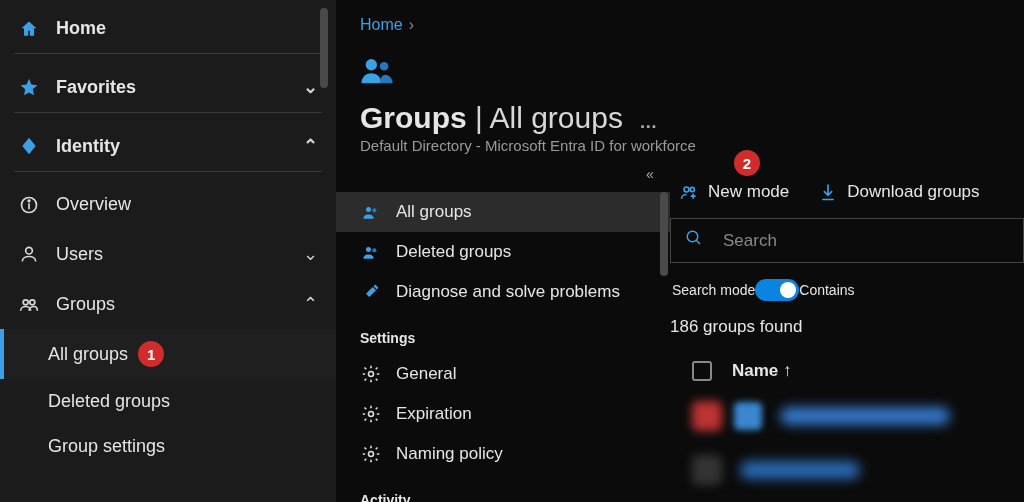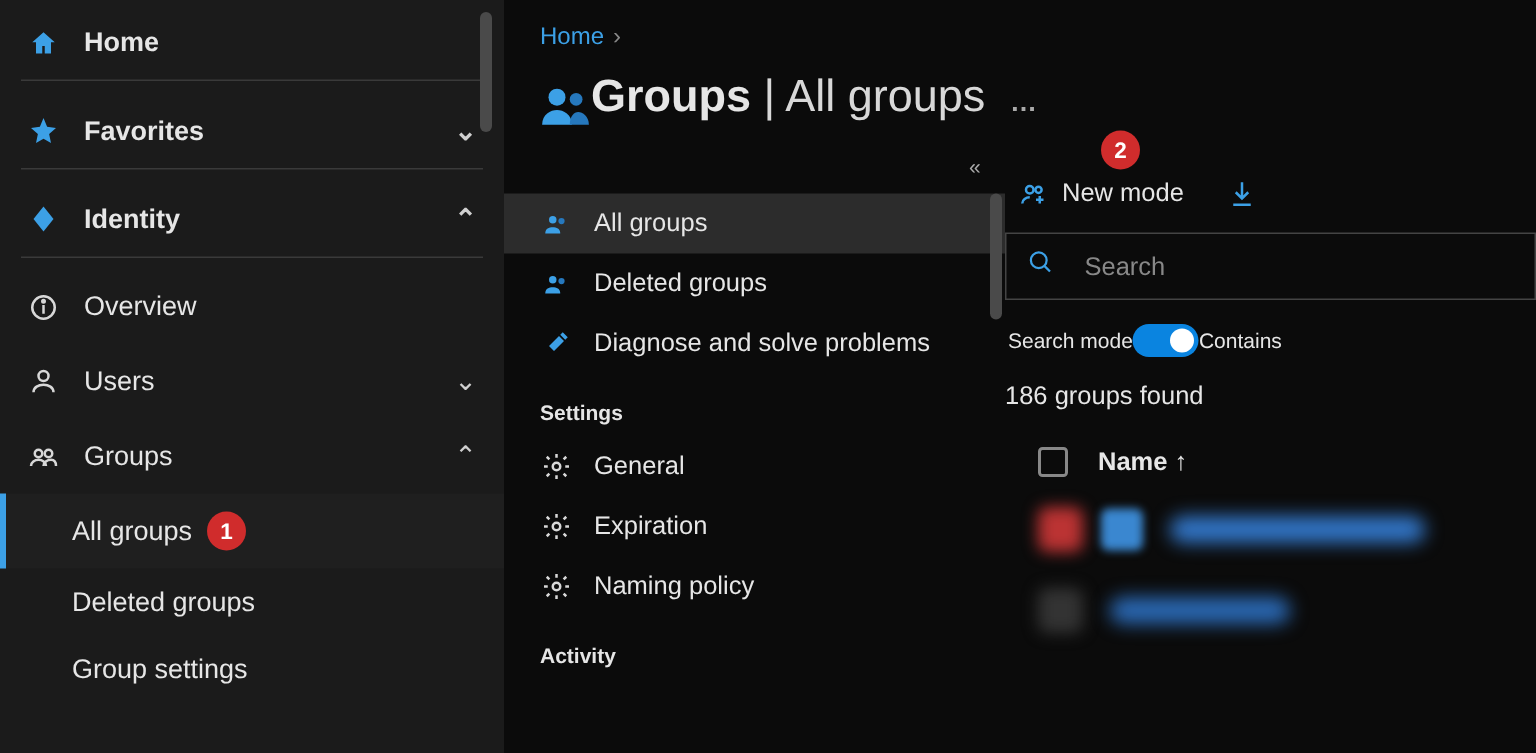--- a/index.html
+++ b/index.html
@@ -84,21 +84,22 @@
       padding: 16px 24px 8px 24px;
       color: #3ca0e6;
       font-size: 16px;
       display: flex; align-items: center; gap: 6px;
     }
     .breadcrumb .sep { color: #888; }
     .header-row {
       display: flex;
       align-items: flex-start;
       padding: 6px 24px 14px 24px;
-      gap: 0;
+      gap: 11px;
+      flex-direction: column;
     }
     .header-row .people-icon svg { width: 34px; height: 34px; margin-top: 4px; }
     .page-title { font-size: 30px; font-weight: 600; }
     .page-title .thin { font-weight: 300; color: #d8d8d8; }
     .subtitle { color: #9a9a9a; font-size: 15px; margin-top: 2px; }
     .more-dots { color: #aaa; font-size: 18px; margin-left: 8px; }
     .content-row {
       display: flex;
       flex: 1;
       position: relative;
@@ -338,20 +339,21 @@
           <path d="M14 22c0-4 2-6 4-6s5 2 5 6z" fill="#2678bd"></path>
         </svg>
     </span>
     <div>
       <div class="page-title">
         <span>Groups</span>
         <span class="thin"> | </span>
         <span class="thin">All groups</span>
         <span class="more-dots">…</span>
       </div>
+      <div class="subtitle">Default Directory - Microsoft Entra ID for workforce</div>
     </div>
   </div>
 
   <div class="content-row">
     <span class="collapse-chevron">«</span>
 
     <div class="middle-nav">
       <div class="m-item active">
         <span class="icon">
           <svg viewBox="0 0 24 24" fill="#3ca0e6">
@@ -426,20 +428,21 @@
               </svg>
           </span>
           <span>New mode</span>
         </div>
         <div class="action">
           <span class="icon">
             <svg viewBox="0 0 24 24" fill="none" stroke="#3ca0e6" stroke-width="2">
                 <path d="M12 3v12M7 11l5 5 5-5M5 21h14"></path>
               </svg>
           </span>
+          <span>Download groups</span>
         </div>
       </div>
 
       <div class="search-box">
         <span>
           <svg width="18" height="18" viewBox="0 0 24 24" fill="none" stroke="#3ca0e6" stroke-width="2">
               <circle cx="10" cy="10" r="7"></circle>
               <line x1="20" y1="20" x2="15" y2="15"></line>
             </svg>
         </span>

